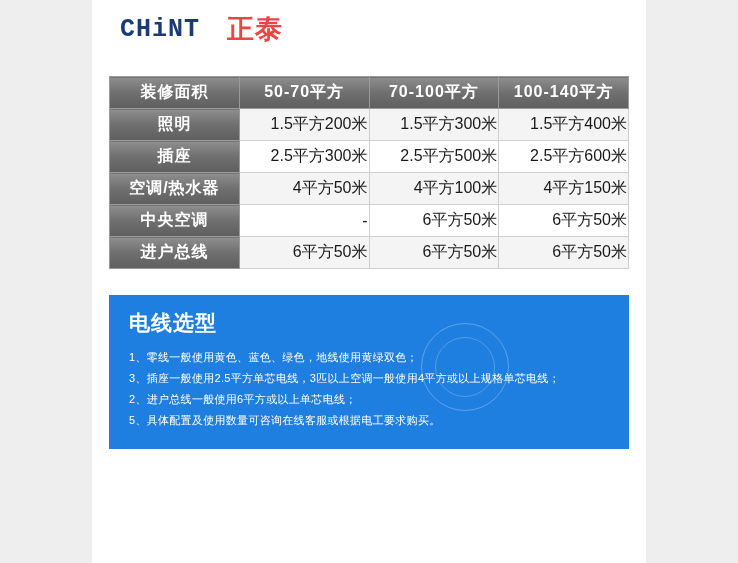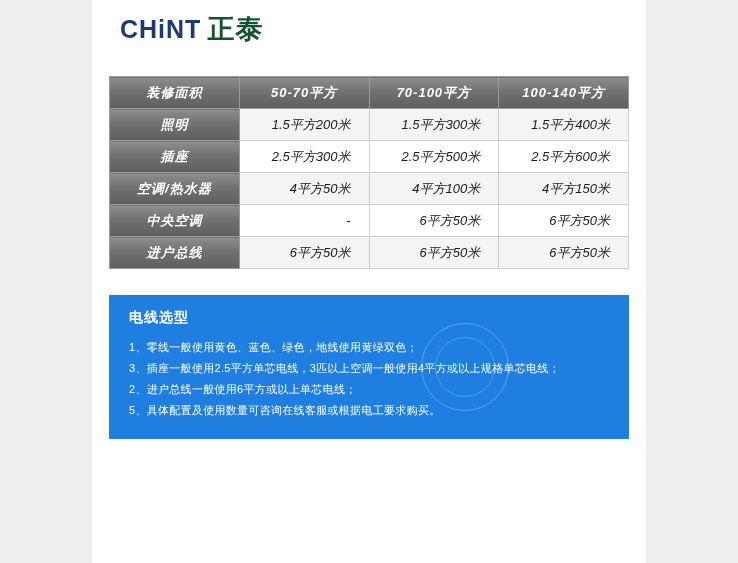--- a/index.html
+++ b/index.html
@@ -51,30 +51,31 @@
   .logo {
     display: inline-flex;
     align-items: center;
     height: 34px;
   }
   .logo-mark {
     font-size: 25px;
     font-weight: bold;
     letter-spacing: 1px;
     color: #1b3a7a;
-    font-family: Liberation Sans, sans-serif;
+    font-family: Liberation Mono, monospace;
   }
   .logo-sep {
     width: 6px;
   }
   .logo-cn {
     font-size: 27px;
     font-weight: bold;
-    color: #14532d;
-    letter-spacing: 1px;
+    color: #ef4444;
+    letter-spacing: 1px;
+    margin-left: 21px;
   }
 
   
   .title-block {
     text-align: center;
     margin-top: 26px;
   }
   .main-title {
     font-size: 21px;
     font-weight: bold;
@@ -94,25 +95,24 @@
     width: 520px;
   }
   table.spec {
     border-collapse: collapse;
     width: 100%;
     table-layout: fixed;
   }
   table.spec th, table.spec td {
     border: 1px solid #cfcfcf;
     height: 31px;
-    font-size: 13px;
+    font-size: 16px;
     text-align: center;
     vertical-align: middle;
-    padding: 0 18px;
-    font-style: italic;
+    padding: 0 1px;
   }
   table.spec th {
     font-weight: bold;
     color: #ffffff;
     background: linear-gradient(180deg, #8e8e8e 0%, #6f6f6f 50%, #5f5f5f 100%);
     border-color: #9a9a9a;
     letter-spacing: 1px;
   }
   table.spec td.rowhead {
     font-weight: bold;
@@ -136,21 +136,21 @@
     position: relative;
     margin: 26px auto 0 auto;
     width: 520px;
     background: #1f7fe0;
     color: #ffffff;
     padding: 14px 20px 18px 20px;
     box-sizing: border-box;
     overflow: hidden;
   }
   .note-title {
-    font-size: 14px;
+    font-size: 21px;
     font-weight: bold;
     letter-spacing: 1px;
     margin-bottom: 10px;
   }
   .note-line {
     font-size: 11px;
     line-height: 21px;
     letter-spacing: 0.3px;
     position: relative;
     z-index: 2;

